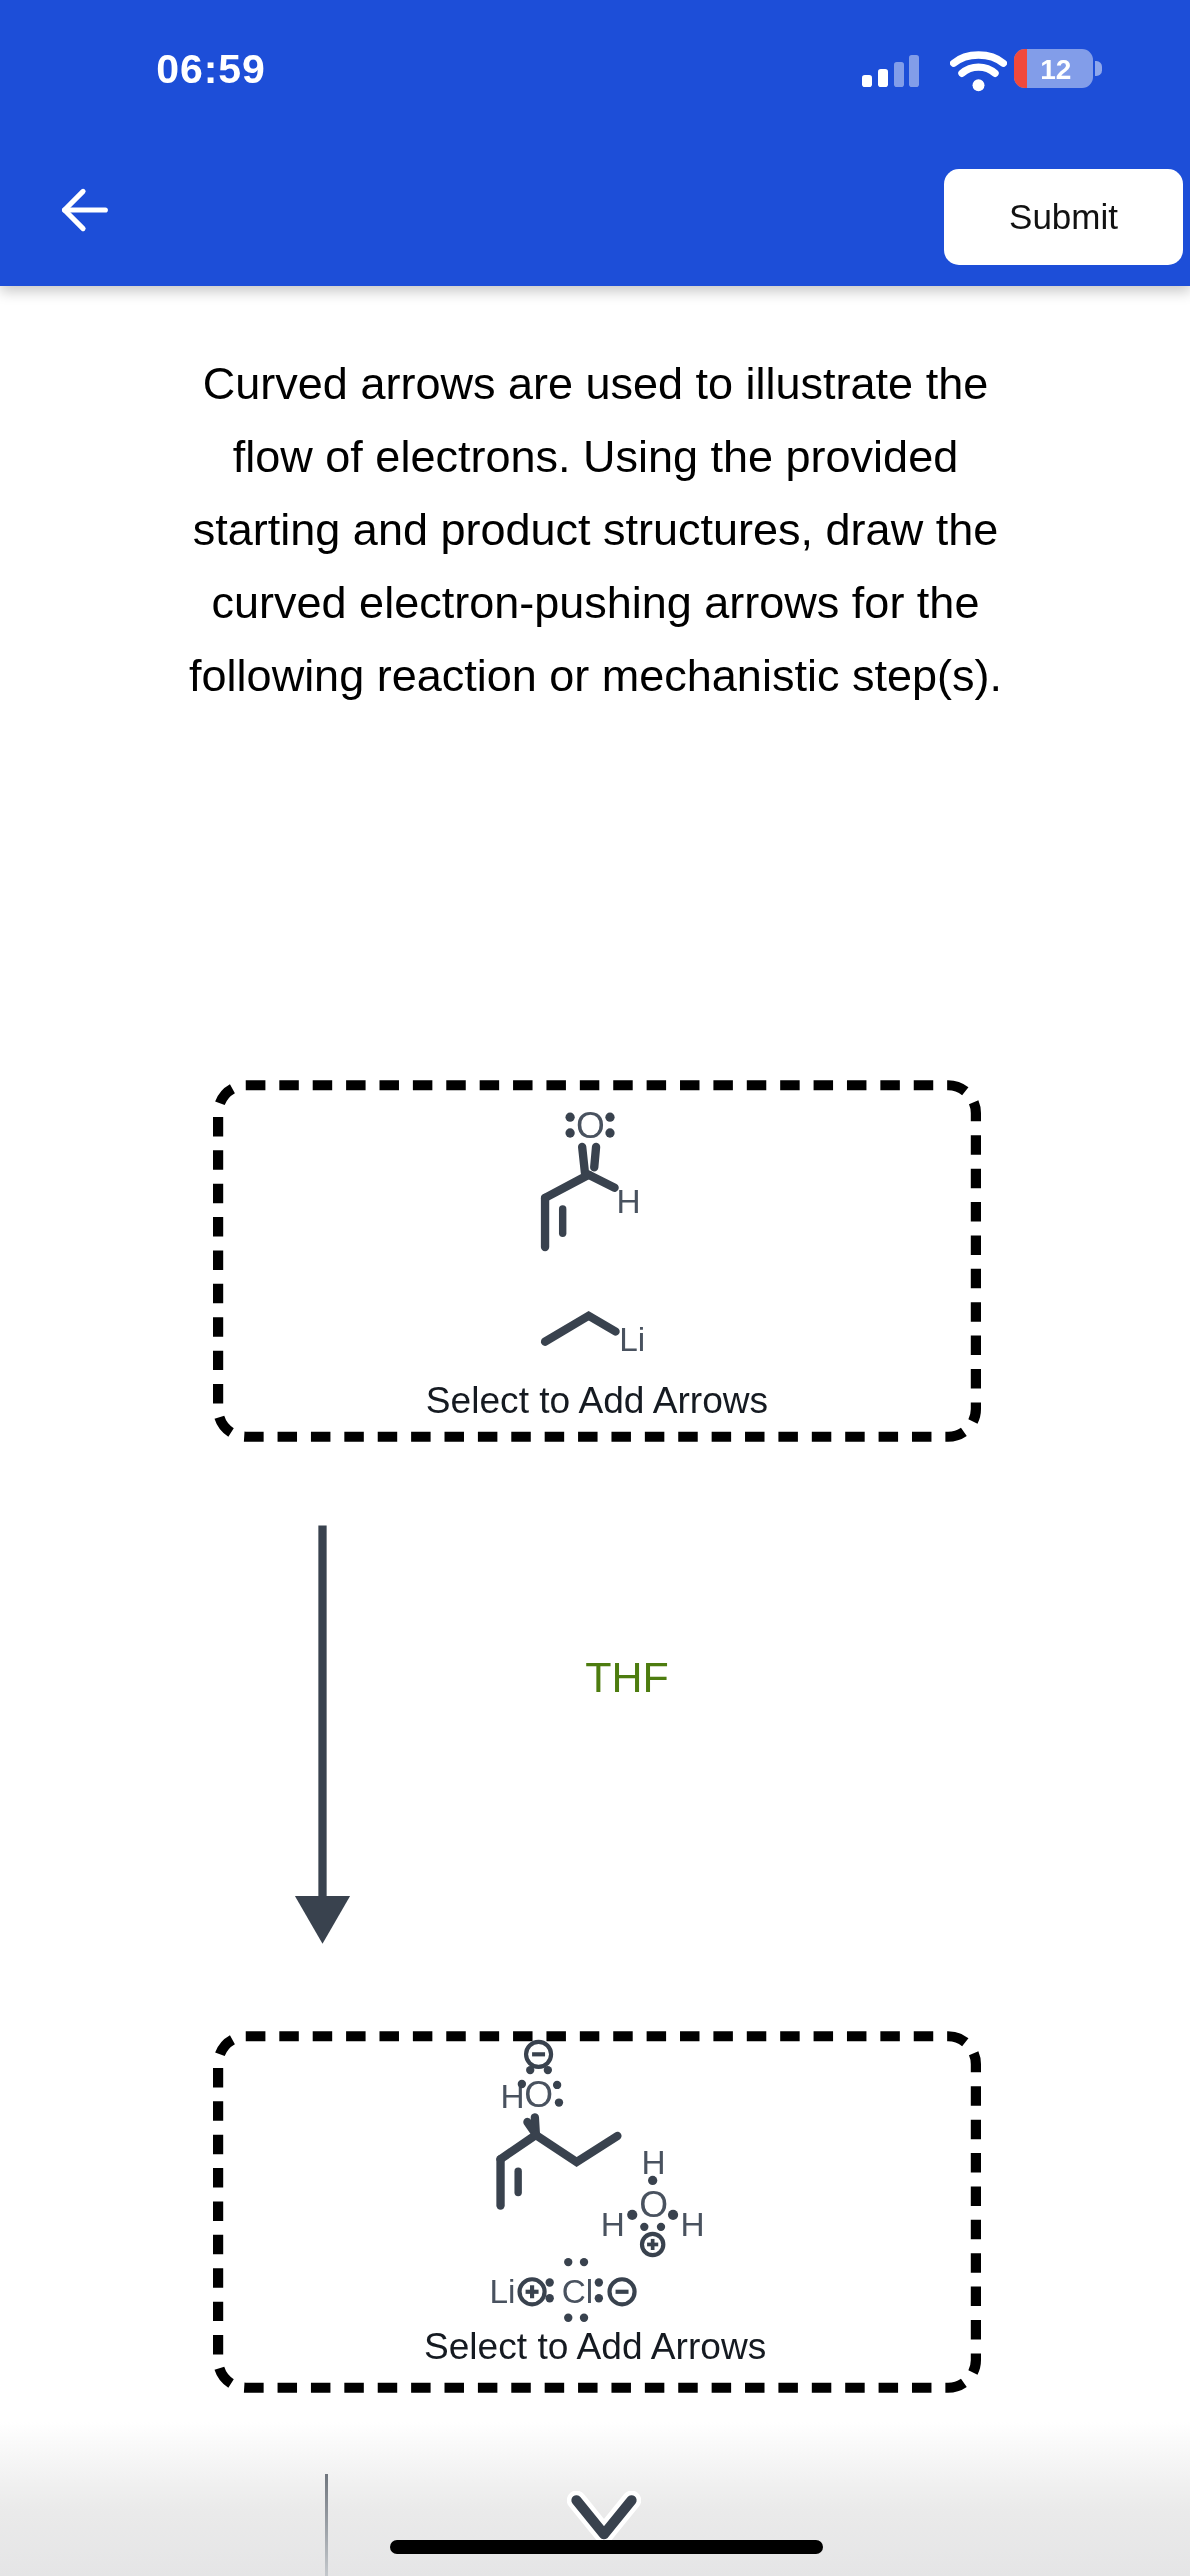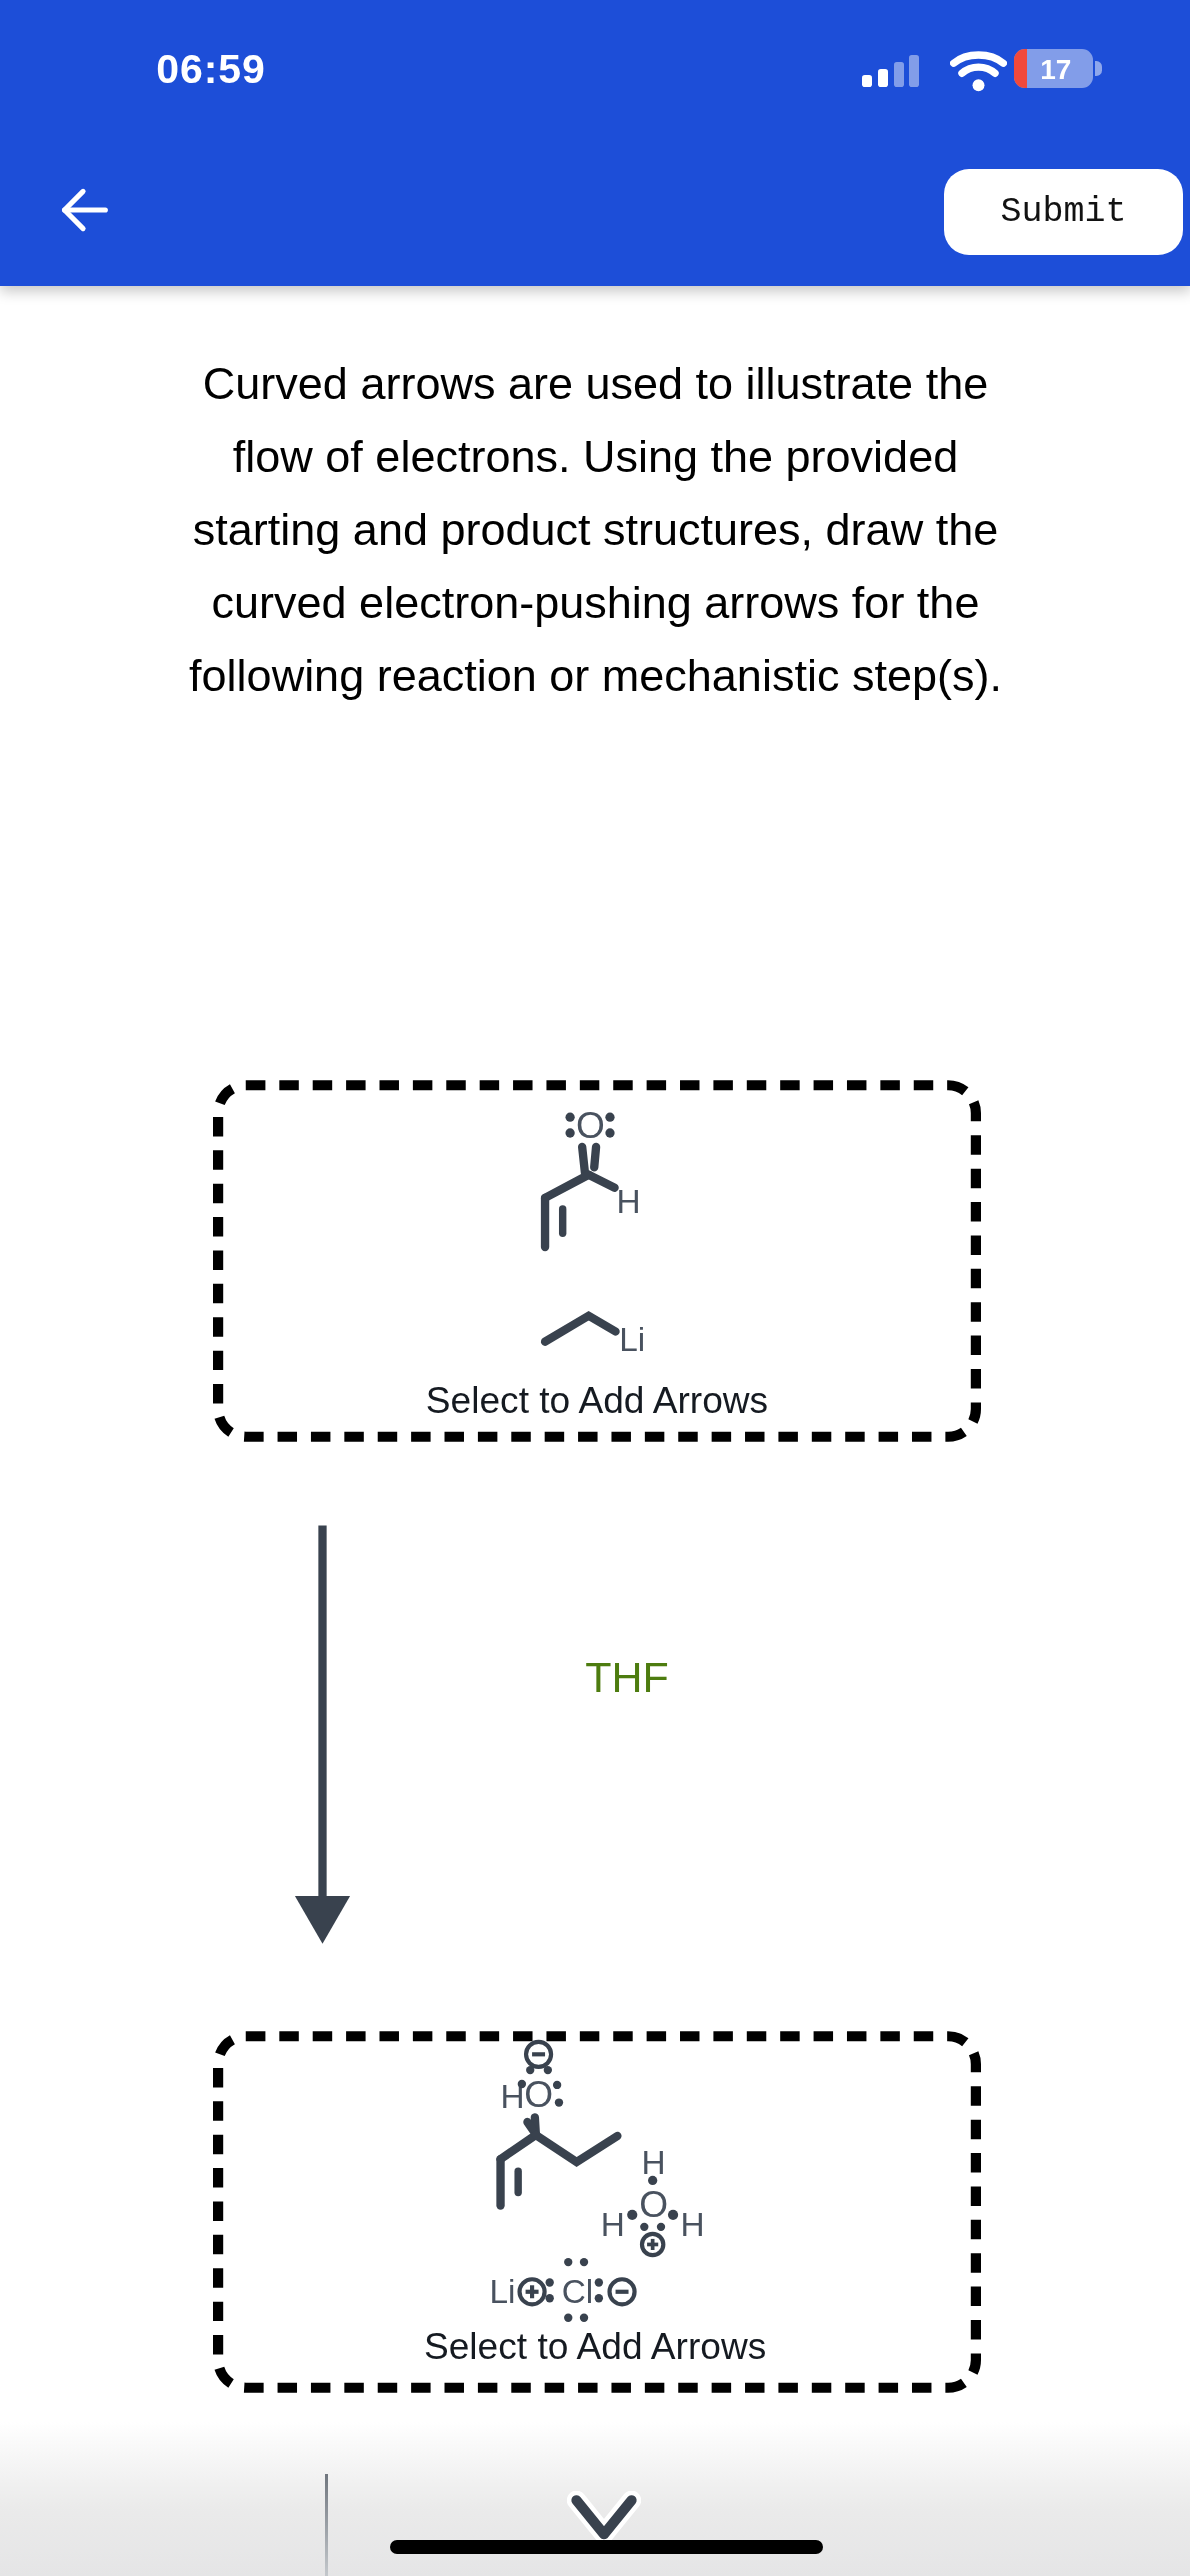--- a/index.html
+++ b/index.html
@@ -17,23 +17,23 @@
   .batt-body{position:absolute;left:0;top:0;width:79px;height:39px;border-radius:11px;
              background:rgba(255,255,255,.45);overflow:hidden;}
   .batt-fill{position:absolute;left:0;top:0;width:13px;height:39px;background:#F2493B;}
   .batt-num{position:absolute;left:9.3px;top:4.6px;width:65px;text-align:center;color:#fff;
             font-size:28px;font-weight:700;}
   .batt-nub{position:absolute;left:81px;top:12px;width:7.4px;height:15px;
             border-radius:0 5.6px 5.6px 0;background:rgba(255,255,255,.5);}
   .back{position:absolute;left:57px;top:184px;width:54px;height:52px;cursor:pointer;}
   .title{position:absolute;left:0;top:184px;width:1191px;text-align:center;color:#fff;
          font-size:39px;font-weight:500;}
-  .submit{position:absolute;left:944px;top:169px;width:239px;height:86px;background:#fff;
-          border:none;border-radius:25px;font-size:35px;color:#121212;
-          font-family:Liberation Mono, monospace;cursor:pointer;}
+  .submit{position:absolute;left:944px;top:169px;width:239px;height:96px;background:#fff;
+          border:none;border-radius:15px;font-size:35px;color:#121212;
+          font-family:Liberation Sans, sans-serif;cursor:pointer;}
   
   .para{position:absolute;left:0;width:1191px;text-align:center;color:#000;
         font-size:45px;line-height:73px;font-weight:400;}
   
   .boxsvg{position:absolute;cursor:pointer;}
   .bond{stroke:#39424E;stroke-width:9;stroke-linecap:round;fill:none;}
   .bondthin{stroke:#39424E;stroke-width:8;stroke-linecap:round;fill:none;}
   .dot{fill:#39424E;}
   .atom{font-family:"Liberation Sans",sans-serif;fill:#49525F;font-size:36px;
         text-anchor:middle;dominant-baseline:central;}
@@ -72,21 +72,21 @@
     <svg class="wifi" width="57" height="43" viewBox="0 0 62 46">
       <path d="M4 14 C18 2 44 2 58 14" stroke="#fff" stroke-width="8" fill="none" stroke-linecap="round"></path>
       <path d="M13 25 C23 16 39 16 49 25" stroke="#fff" stroke-width="8" fill="none" stroke-linecap="round"></path>
       <circle cx="31" cy="38" r="6.5" fill="#fff"></circle>
     </svg>
 
     <div class="batt">
       <div class="batt-body">
         <div class="batt-fill"></div>
       </div>
-      <div class="batt-num">17</div>
+      <div class="batt-num">12</div>
       <div class="batt-nub"></div>
     </div>
 
     <svg class="back" width="54" height="52" viewBox="0 0 58 56">
       <g>
         <line x1="52" y1="28" x2="8" y2="28" stroke="#fff" stroke-width="5.5" stroke-linecap="round"></line>
         <polyline points="28,8 8,28 28,48" fill="none" stroke="#fff" stroke-width="5.5" stroke-linecap="round" stroke-linejoin="round"></polyline>
       </g>
     </svg>
 

